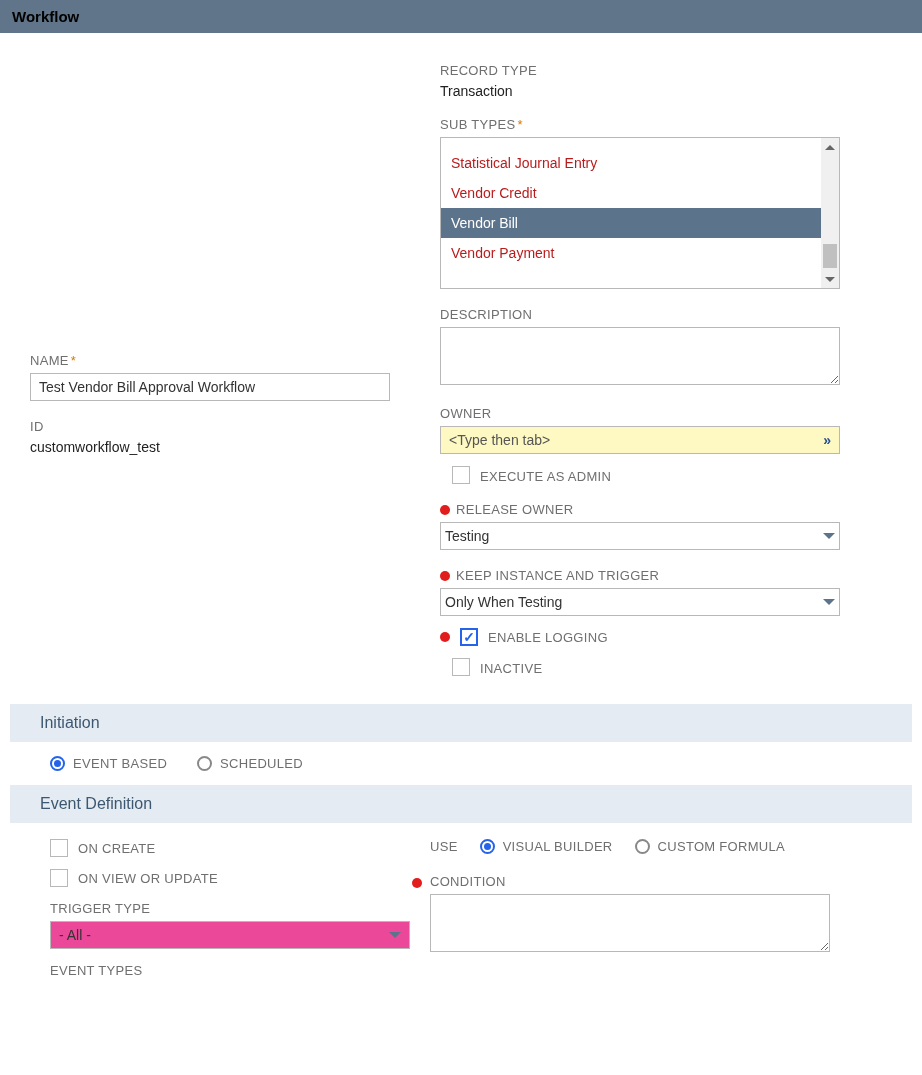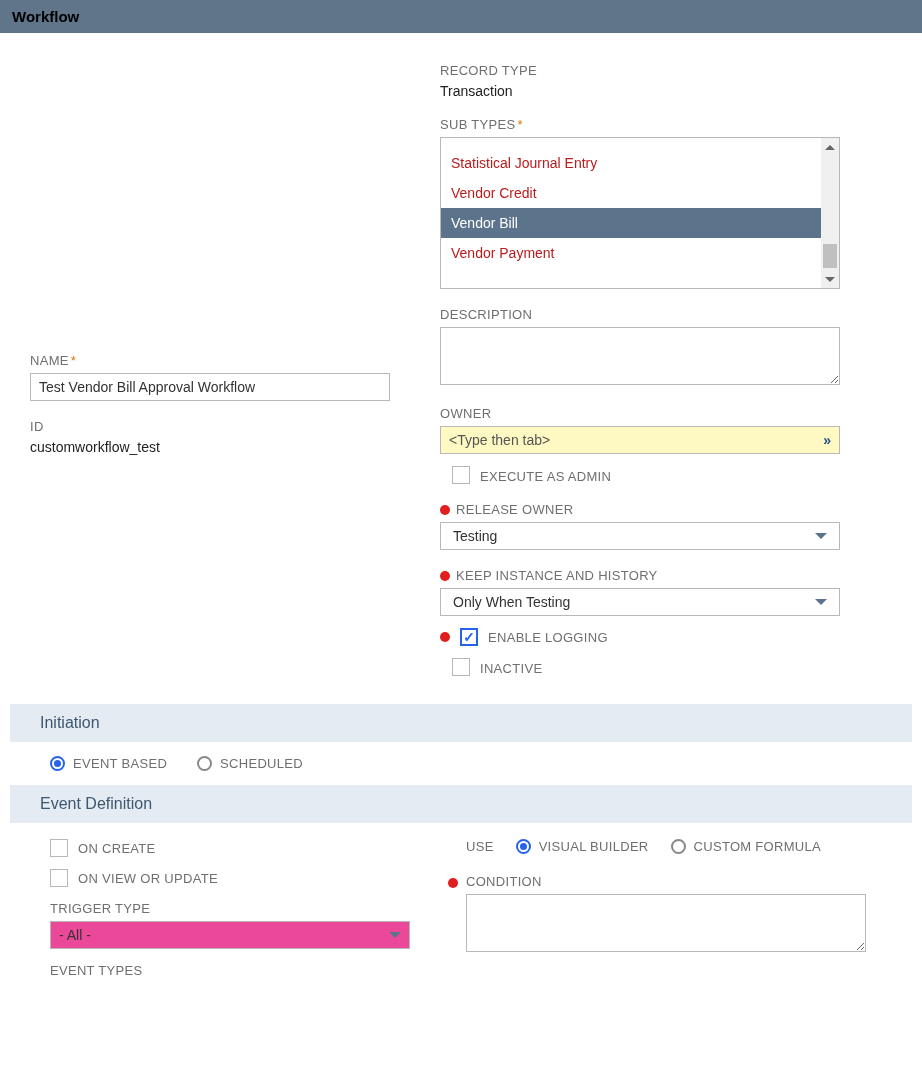--- a/index.html
+++ b/index.html
@@ -154,21 +154,21 @@
       font-size: 14px;
     }
     .chevron-double {
       color: #26508c;
       font-size: 14px;
       font-weight: bold;
     }
     .dropdown-field {
       width: 400px;
       border: 1px solid #b8b8b8;
-      padding: 5px 12px;
+      padding: 5px 4px;
       display: flex;
       justify-content: space-between;
       align-items: center;
       cursor: pointer;
       background: #fff;
     }
     .dropdown-arrow {
       width: 0;
       height: 0;
       border-left: 6px solid transparent;
@@ -268,21 +268,21 @@
       background: #2563eb;
       border-radius: 50%;
     }
     .radio-label {
       color: #6F6F6F;
       font-size: 13px;
       letter-spacing: 0.3px;
     }
     .event-def-content {
       display: flex;
-      gap: 56px;
+      gap: 20px;
       padding: 16px 50px 10px 50px;
     }
     .event-left {
       width: 360px;
     }
     .event-right {
       flex: 1;
     }
     .trigger-dropdown {
       width: 360px;
@@ -399,21 +399,21 @@
       </div>
       <div class="dropdown-field">
         <span>Testing</span>
         <span class="dropdown-arrow"></span>
       </div>
     </div>
 
     <div class="field-group">
       <div class="dot-label-row">
         <span class="red-dot"></span>
-        <label class="field-label">KEEP INSTANCE AND HISTORY</label>
+        <label class="field-label">KEEP INSTANCE AND TRIGGER</label>
       </div>
       <div class="dropdown-field">
         <span>Only When Testing</span>
         <span class="dropdown-arrow"></span>
       </div>
       <div class="checkbox-row">
         <span class="red-dot" style="margin-right:0;"></span>
         <span class="checkbox-box checked">
             <span class="checkmark">✓</span>
           </span>

